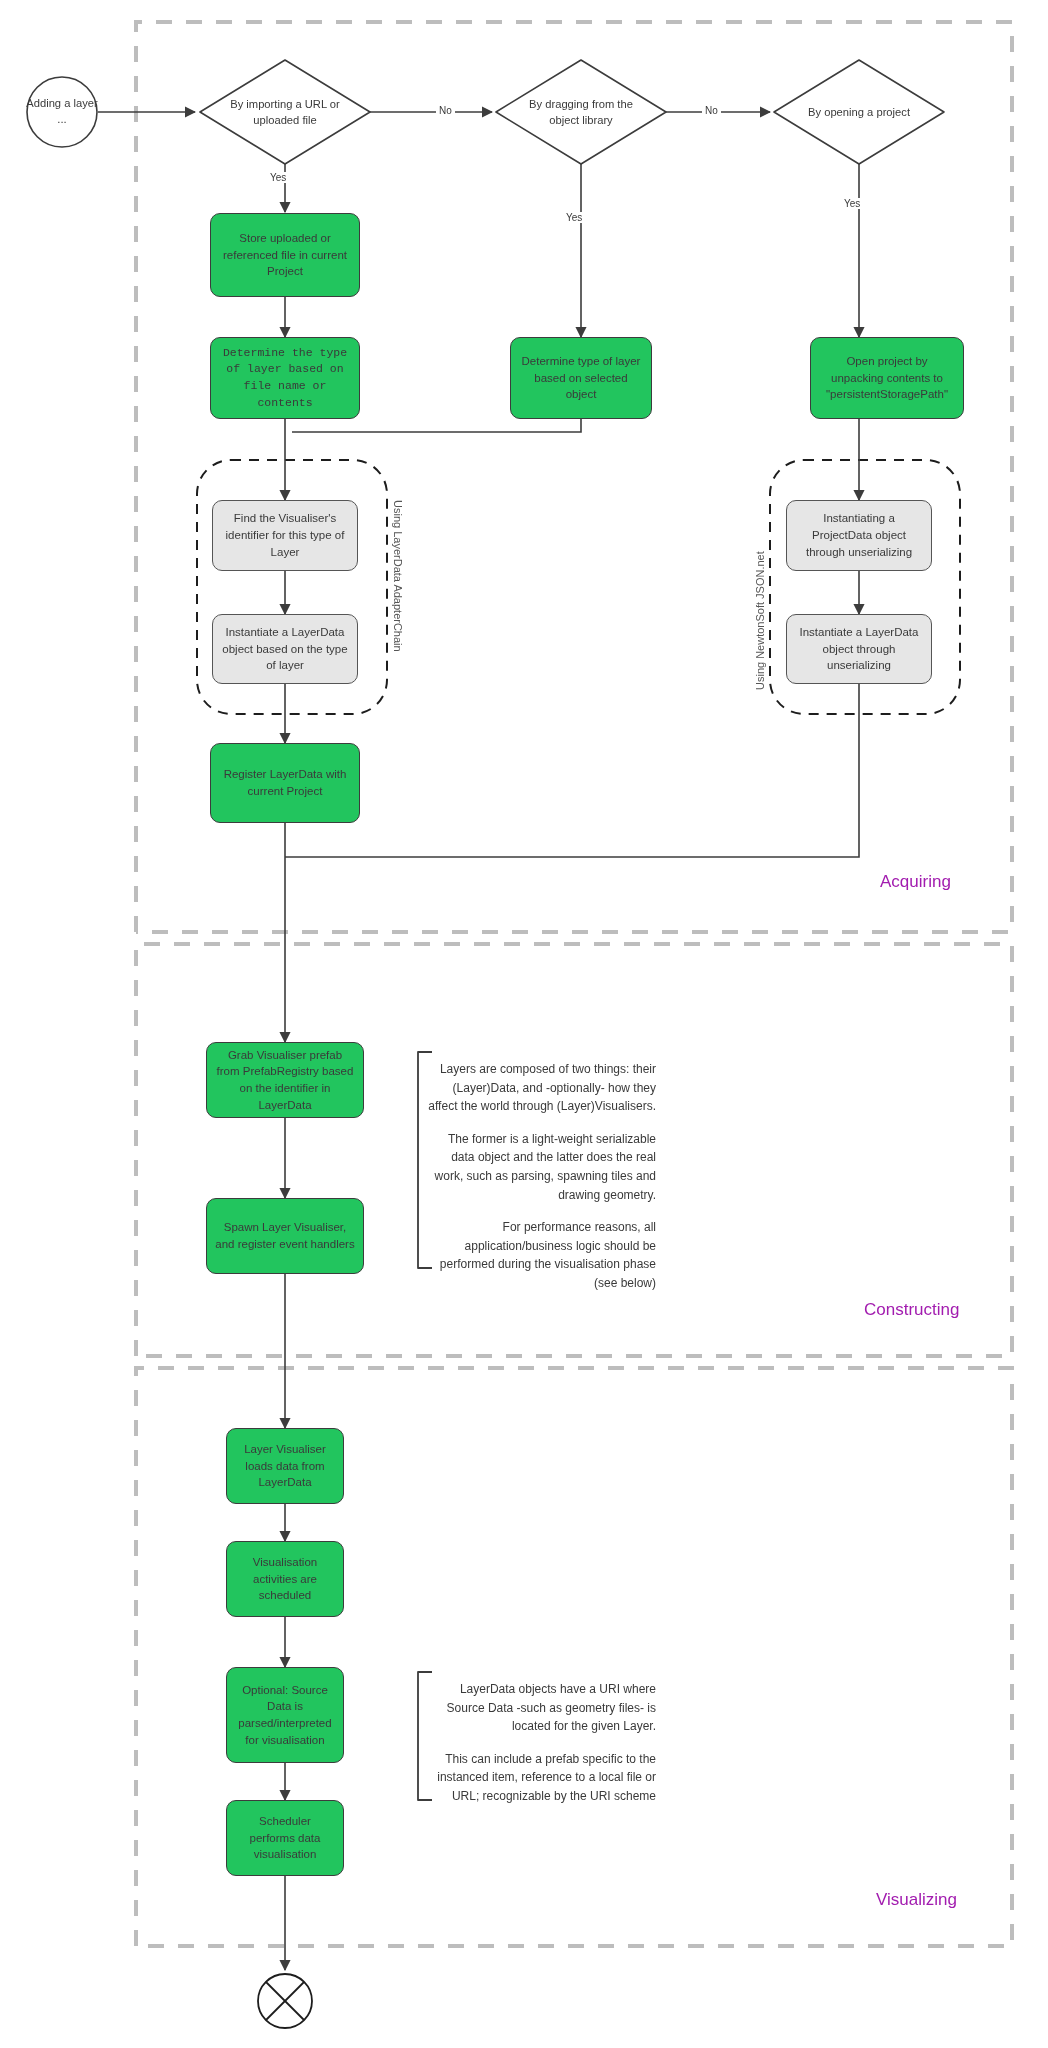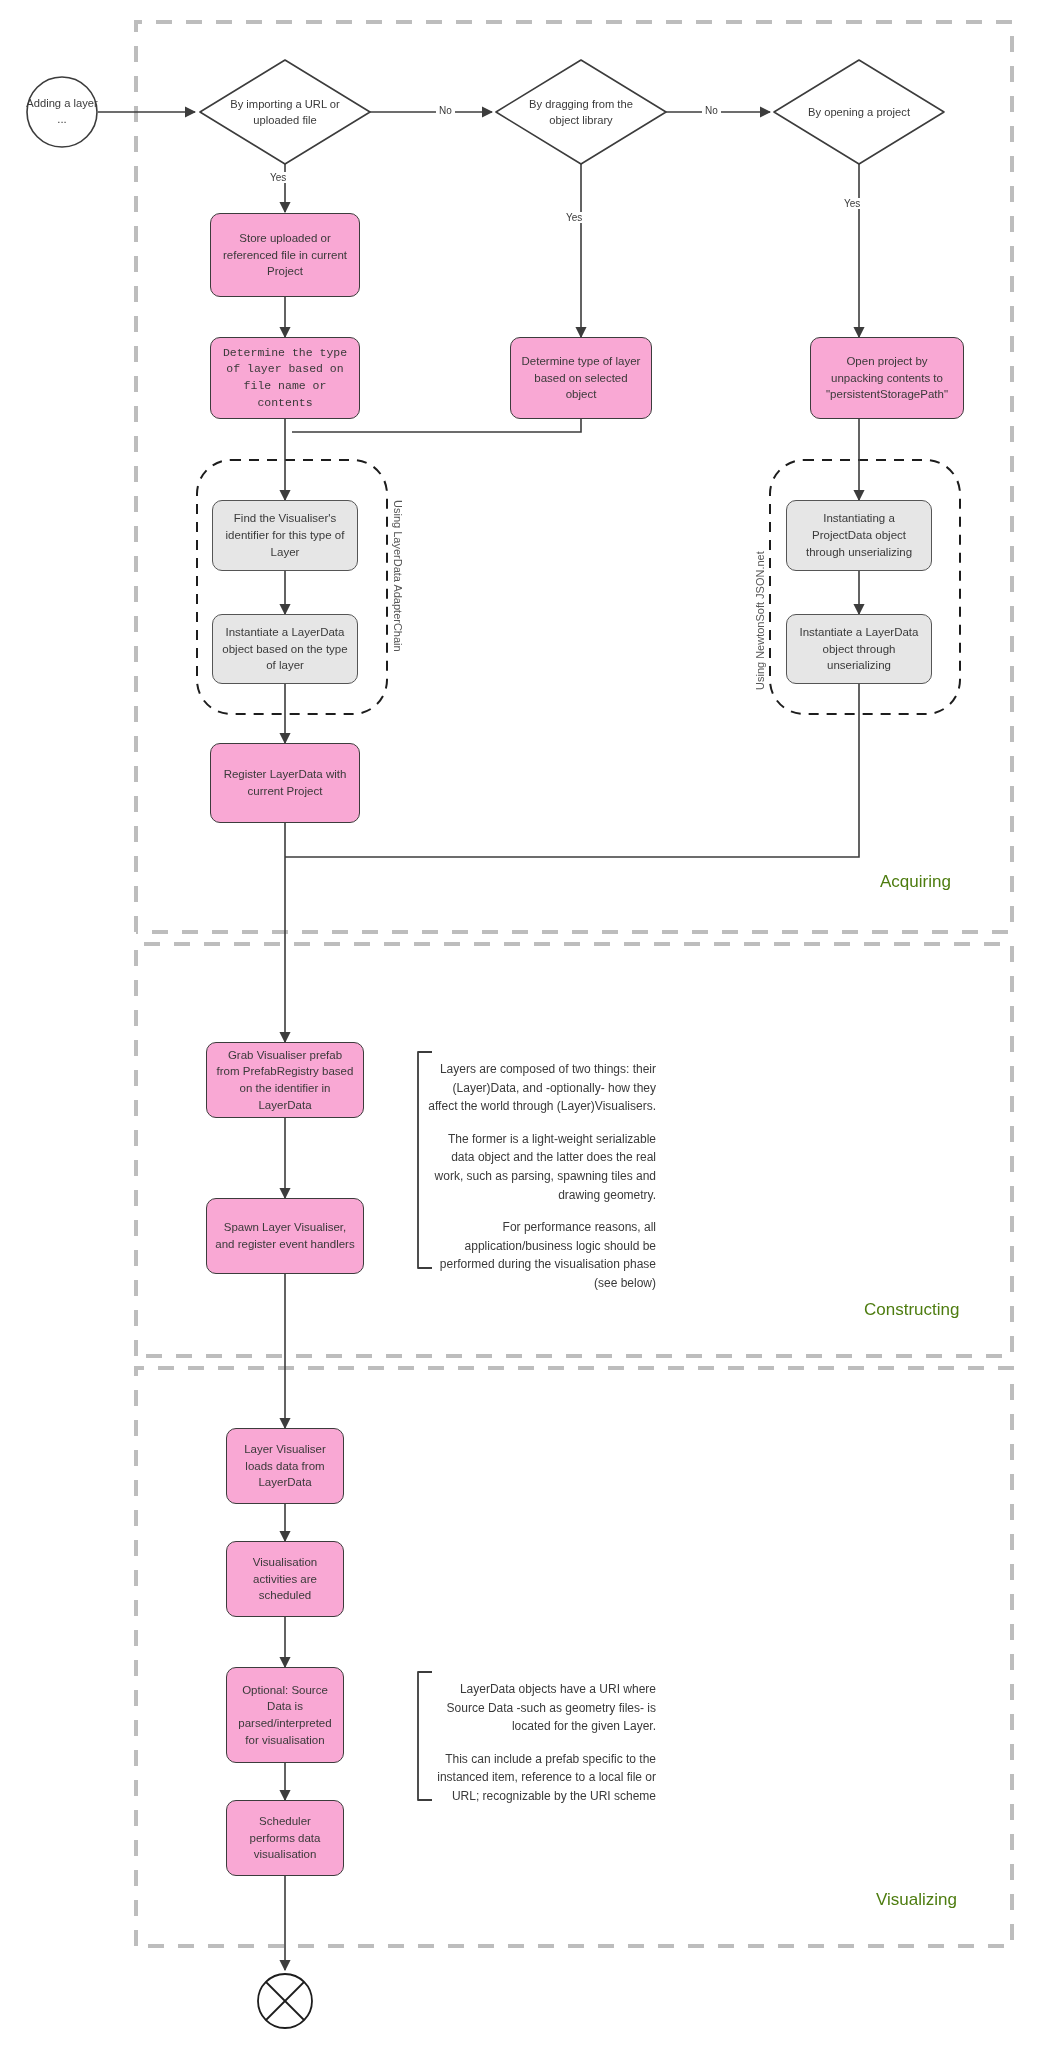--- a/index.html
+++ b/index.html
@@ -31,41 +31,41 @@
     display: flex;
     align-items: center;
     justify-content: center;
     text-align: center;
     line-height: 1.45;
     color: #3a3a3a;
   }
   .proc {
     border: 1.6px solid #3c3c3c;
     border-radius: 10px;
-    background: #f9a8d4;
+    background: #22c55e;
     font-size: 11.5px;
     padding: 4px 8px;
   }
   .proc.shaded {
     background: #e6e6e6;
     border-color: #555555;
   }
   .edge-label {
     position: absolute;
     font-size: 10px;
     color: #3a3a3a;
     background: #ffffff;
     padding: 0 3px;
     text-align: center;
     white-space: nowrap;
   }
   .phase-label {
     position: absolute;
     font-size: 17px;
-    color: #4d7c0f;
+    color: #a21caf;
     white-space: nowrap;
   }
   .group-label {
     position: absolute;
     font-size: 11px;
     color: #555555;
     white-space: nowrap;
     transform-origin: 0 0;
   }
   .group-label.down {

